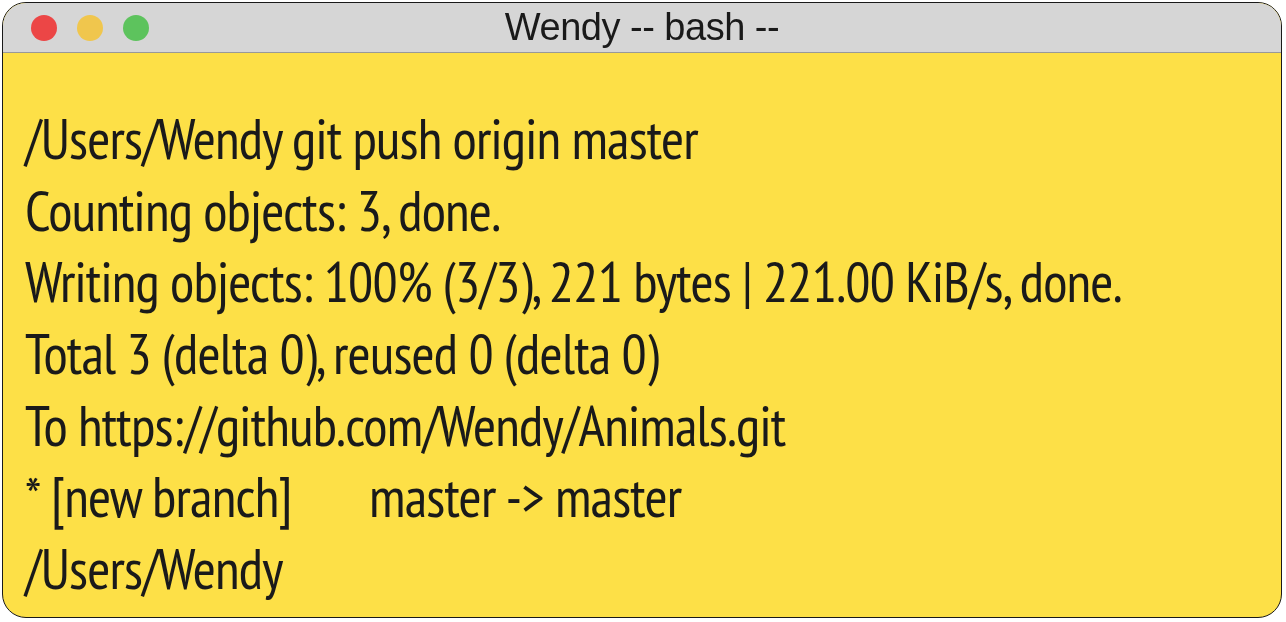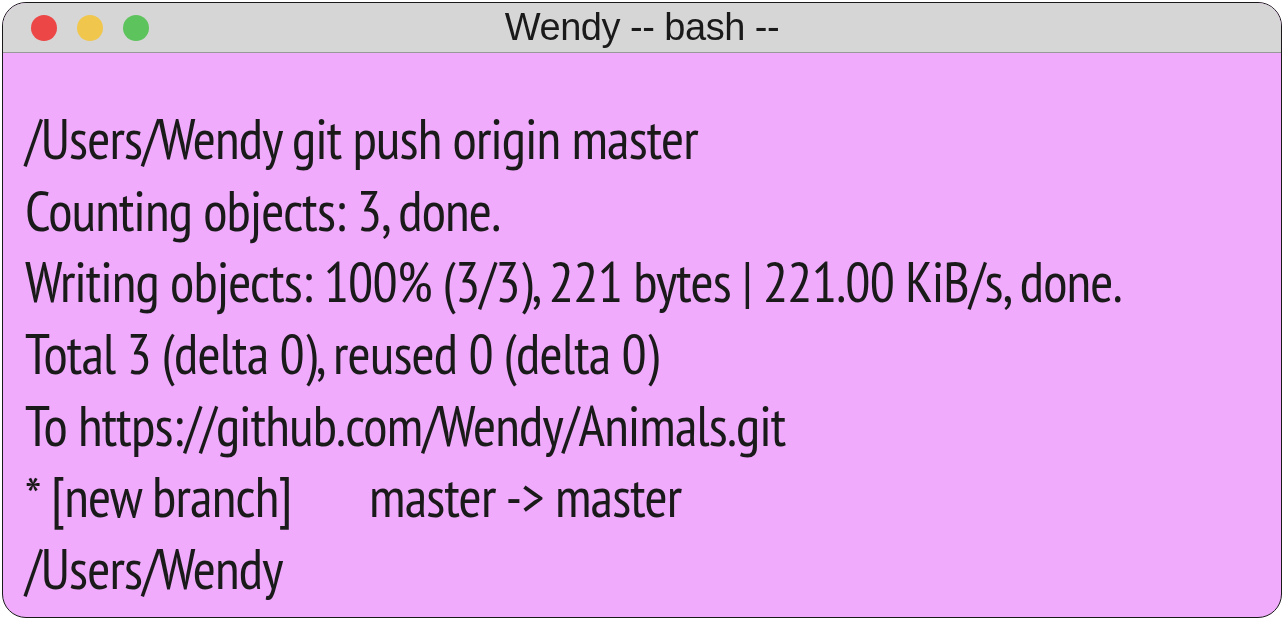--- a/index.html
+++ b/index.html
@@ -11,21 +11,21 @@
       background: #ffffff;
       font-family: 'Helvetica Neue', Arial, sans-serif;
       padding: 2px;
     }
     .terminal-window {
       width: 1280px;
       height: 616px;
       border: 1.5px solid #1a1a1a;
       border-radius: 24px;
       overflow: hidden;
-      background: #f0abfc;
+      background: #fde047;
     }
     .title-bar {
       height: 50px;
       background: #d6d6d6;
       border-bottom: 1px solid #999;
       display: flex;
       align-items: center;
       position: relative;
     }
     .traffic-lights {

